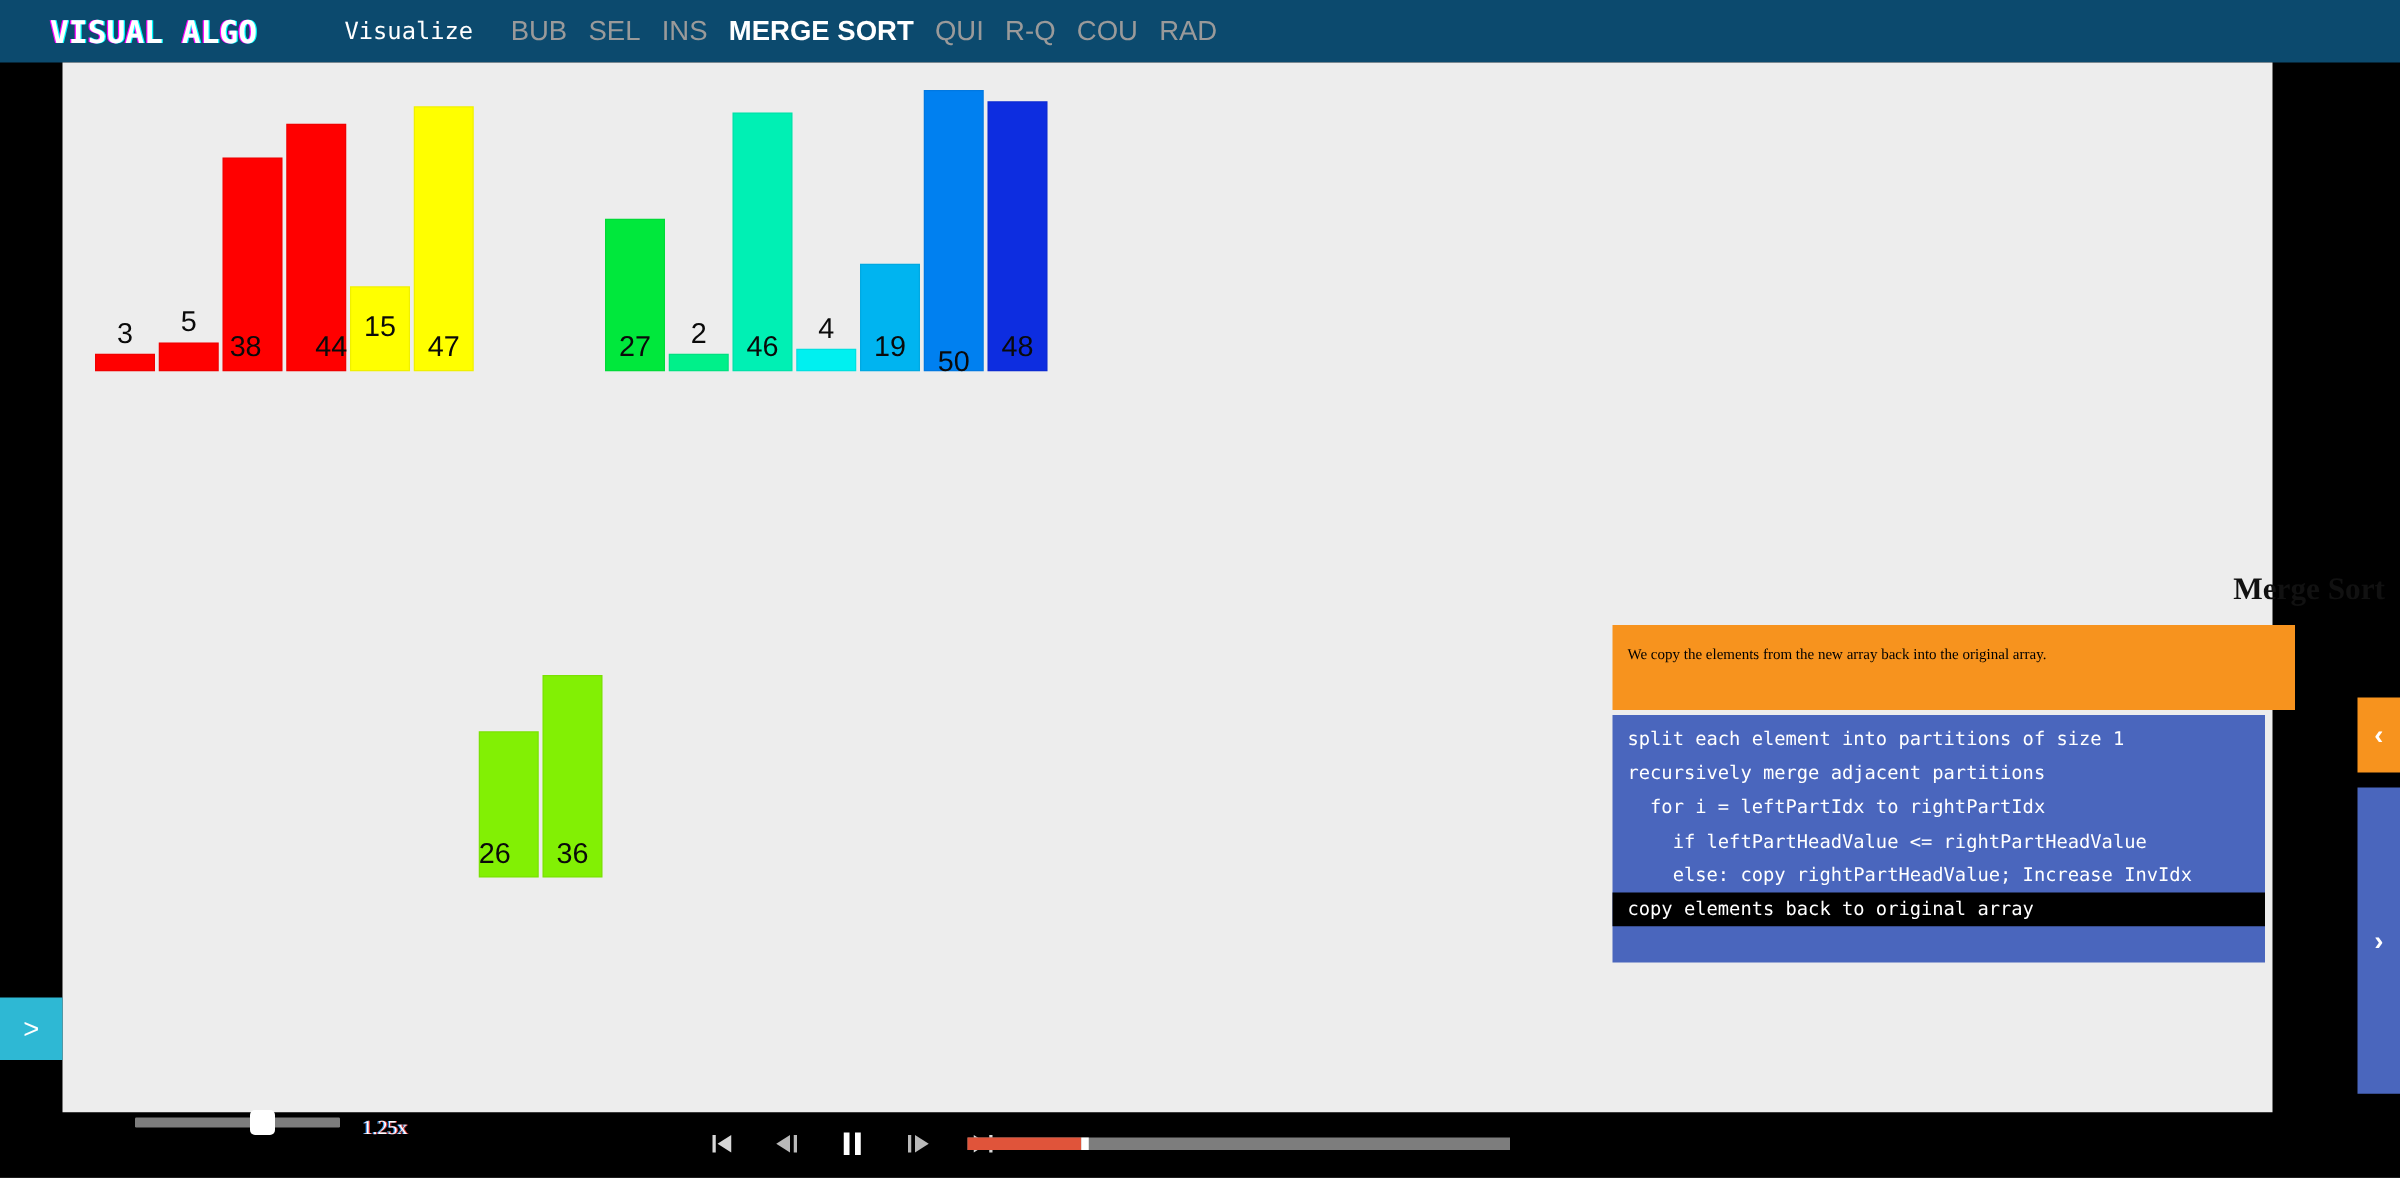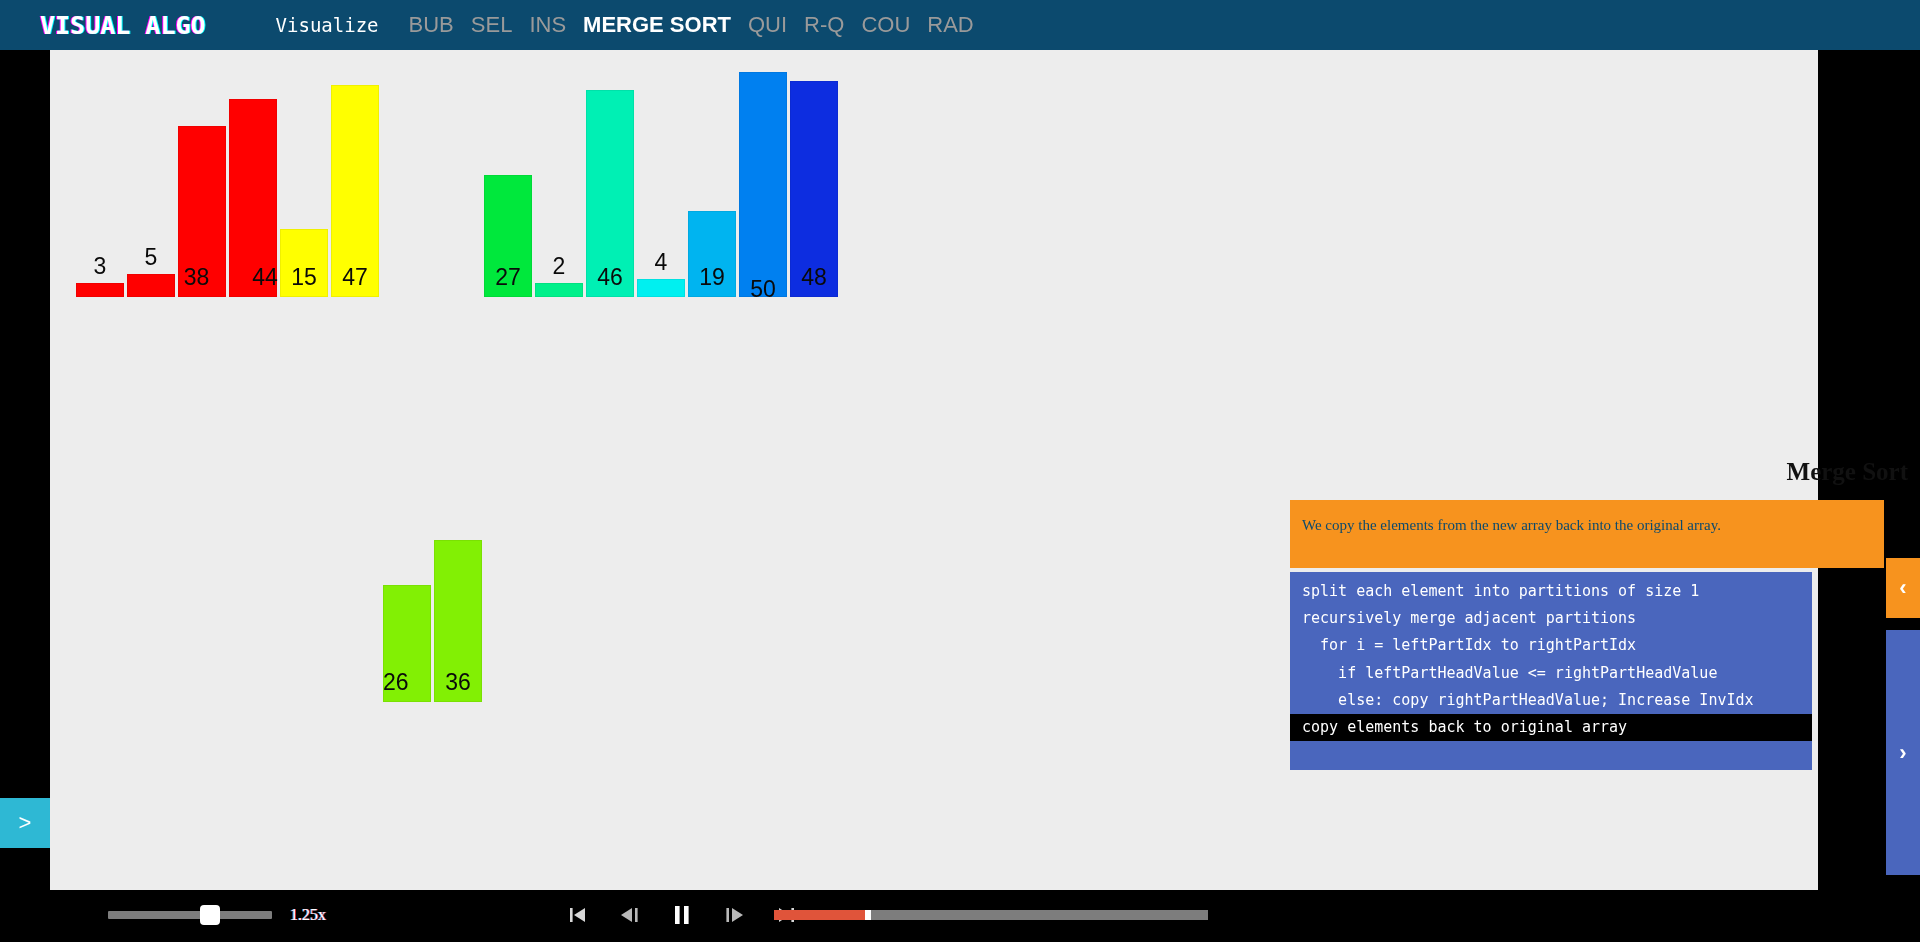--- a/index.html
+++ b/index.html
@@ -55,24 +55,24 @@
 
   
   #algotitle {
     position: absolute; right: 12px; top: 458px;
     font-family: "Liberation Serif", serif;
     font-weight: 700; font-size: 25px; color: #111;
     text-align: right;
   }
   #descbox {
     position: absolute; left: 1290px; top: 500px;
-    width: 594px; height: 68px;
-    background: #f7931e; color: #0c4a6e;
+    width: 546px; height: 68px;
+    background: #f7931e; color: #000000;
     font-family: "Liberation Serif", serif;
-    font-size: 15px;
+    font-size: 12px;
     padding: 15px 12px 0 12px;
     line-height: 1.35;
   }
   #codebox {
     position: absolute; left: 1290px; top: 572px;
     width: 522px; height: 198px;
     background: #4a66bd;
     font-family: "DejaVu Sans Mono", monospace;
     font-size: 15px; color: #ffffff;
     padding: 6px 0 0 0;
@@ -101,22 +101,22 @@
     color: #ffffff; font-size: 22px; cursor: pointer;
   }
   .chev { display: inline-block; }
 
   
   #bottombar {
     position: absolute; left: 0; top: 890px; width: 1920px; height: 52px;
     background: #000;
   }
   #speedwrap {
-    position: absolute; left: 108px; top: 16px;
-    display: flex; align-items: center;
+    position: absolute; left: 108px; top: 4px;
+    display: flex; 
   }
   #speedtrack {
     position: relative; width: 164px; height: 8px;
     background: #7d7d7d; border-radius: 1px; cursor: pointer;
   }
   #speedknob {
     position: absolute; left: 111px; top: -6px;
     width: 20px; height: 20px; background: #ffffff; border-radius: 4px;
   }
   #speedlabel {
@@ -171,21 +171,21 @@
 <div id="canvas">
     <div class="bar" style="left: 26px; width: 48px; height: 14px; top: 233px; background: rgb(255, 0, 0);"></div>
     <div class="barlabel" style="left: 26px; width: 48px; top: 203px;">3</div>
     <div class="bar" style="left: 77px; width: 48px; height: 23px; top: 224px; background: rgb(255, 0, 0);"></div>
     <div class="barlabel" style="left: 77px; width: 48px; top: 194px;">5</div>
     <div class="bar" style="left: 128px; width: 48px; height: 171px; top: 76px; background: rgb(255, 0, 0);"></div>
     <div class="barlabel" style="left: 128px; width: 37px; top: 214px;">38</div>
     <div class="bar" style="left: 179px; width: 48px; height: 198px; top: 49px; background: rgb(255, 0, 0);"></div>
     <div class="barlabel" style="left: 191px; width: 48px; top: 214px;">44</div>
     <div class="bar" style="left: 230px; width: 48px; height: 68px; top: 179px; background: rgb(255, 255, 0);"></div>
-    <div class="barlabel" style="left: 230px; width: 48px; top: 214px;">15</div>
+    <div class="barlabel" style="left: 230px; width: 48px; top: 198px;">15</div>
     <div class="bar" style="left: 281px; width: 48px; height: 212px; top: 35px; background: rgb(255, 255, 0);"></div>
     <div class="barlabel" style="left: 281px; width: 48px; top: 214px;">47</div>
     <div class="bar" style="left: 434px; width: 48px; height: 122px; top: 125px; background: rgb(0, 232, 60);"></div>
     <div class="barlabel" style="left: 434px; width: 48px; top: 214px;">27</div>
     <div class="bar" style="left: 485px; width: 48px; height: 14px; top: 233px; background: rgb(0, 240, 138);"></div>
     <div class="barlabel" style="left: 485px; width: 48px; top: 203px;">2</div>
     <div class="bar" style="left: 536px; width: 48px; height: 207px; top: 40px; background: rgb(0, 240, 180);"></div>
     <div class="barlabel" style="left: 536px; width: 48px; top: 214px;">46</div>
     <div class="bar" style="left: 587px; width: 48px; height: 18px; top: 229px; background: rgb(0, 240, 240);"></div>
     <div class="barlabel" style="left: 587px; width: 48px; top: 199px;">4</div>

